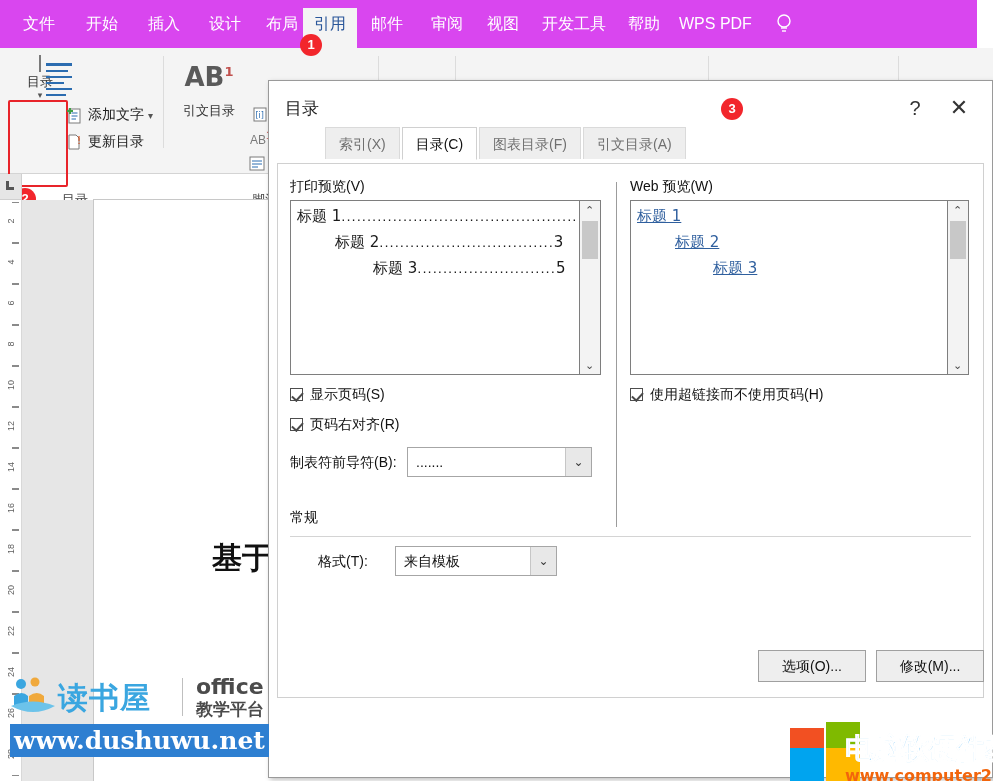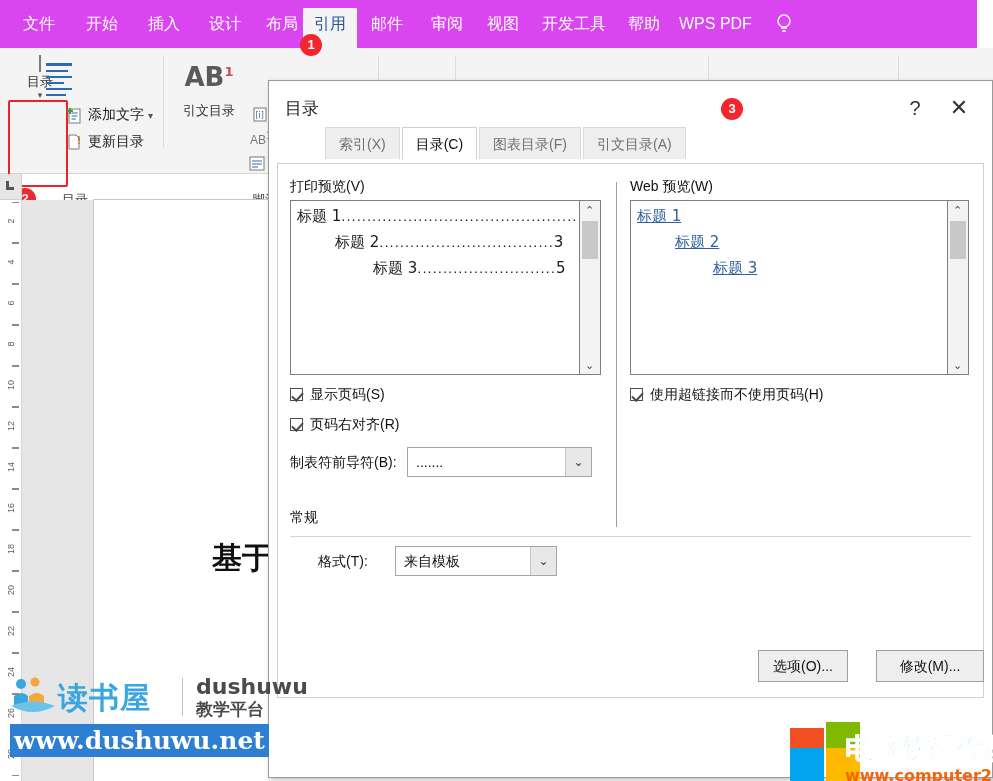--- a/index.html
+++ b/index.html
@@ -443,21 +443,21 @@
   <div class="brand">
     <svg style="position:absolute;left:0;top:4px;width:46px;height:42px;" viewBox="0 0 46 42">
       <circle cx="11" cy="8" r="5" fill="#3aa6e0"></circle>
       <circle cx="25" cy="6" r="4.5" fill="#f0a93c"></circle>
       <path d="M4 20 q8 -6 14 0 v11 q-7 -5 -14 0 z" fill="#3aa6e0"></path>
       <path d="M19 20 q8 -6 15 0 v11 q-8 -5 -15 0 z" fill="#f0a93c"></path>
       <path d="M1 30 q22 -9 44 0 q-22 12 -44 0 z" fill="#6cc3ea"></path>
     </svg>
     <div class="logotext">读书屋</div>
     <div class="divider"></div>
-    <div class="office">dushuwu</div>
+    <div class="office">office</div>
     <div class="sub">教学平台</div>
     <div class="url">www.dushuwu.net</div>
   </div>
 
   <div class="dialog">
 
     <div class="dlg-title">目录</div>
     <div class="dlg-help">?</div>
     <div class="dlg-close">✕</div>
     <div class="badge" style="left:452px; top:17px;">3</div>
@@ -521,21 +521,21 @@
         <span class="bx"></span><span>使用超链接而不使用页码(H)</span>
       </div>
 
       <div class="sec-label" style="left:12px; top:345px; background:#fff; padding-right:6px; z-index:2;">常规</div>
       <div class="sec-label" style="left:40px; top:389px;">格式(T):</div>
       <div class="combo" style="left:117px; top:382px; width:162px;">
         <span class="val">来自模板</span>
         <span class="drop">⌄</span>
       </div>
 
-      <div class="btn" style="left:480px; top:486px; width:90px; height:32px; line-height:30px;">
+      <div class="btn" style="left:480px; top:486px; width:108px; height:32px; line-height:30px;">
         <span class="lbl">选项(O)...</span>
       </div>
       <div class="btn" style="left:598px; top:486px; width:108px; height:32px; line-height:30px;">
         <span class="lbl">修改(M)...</span>
       </div>
     </div>
 
   </div>
 
   <div class="win-logo" style="left:790px; top:728px; width:76px; height:52px;">

